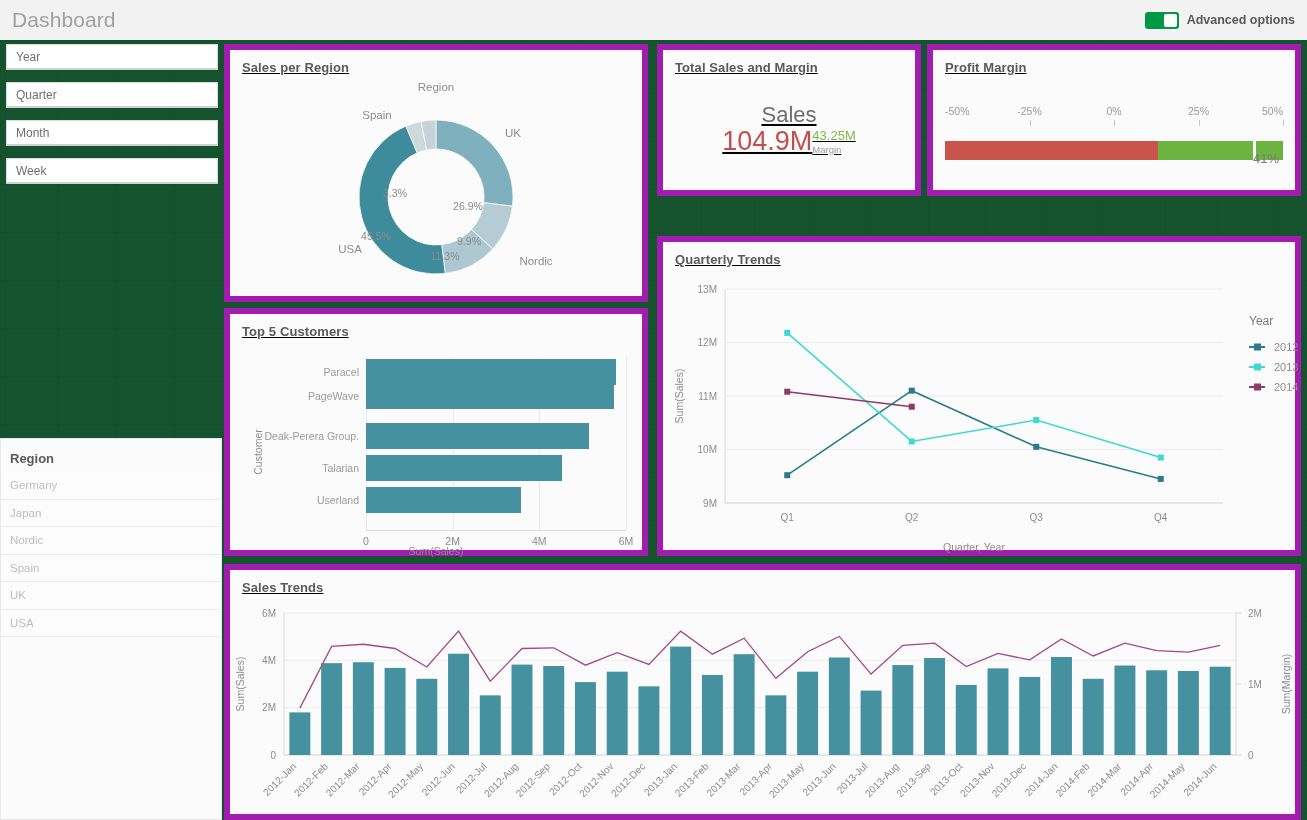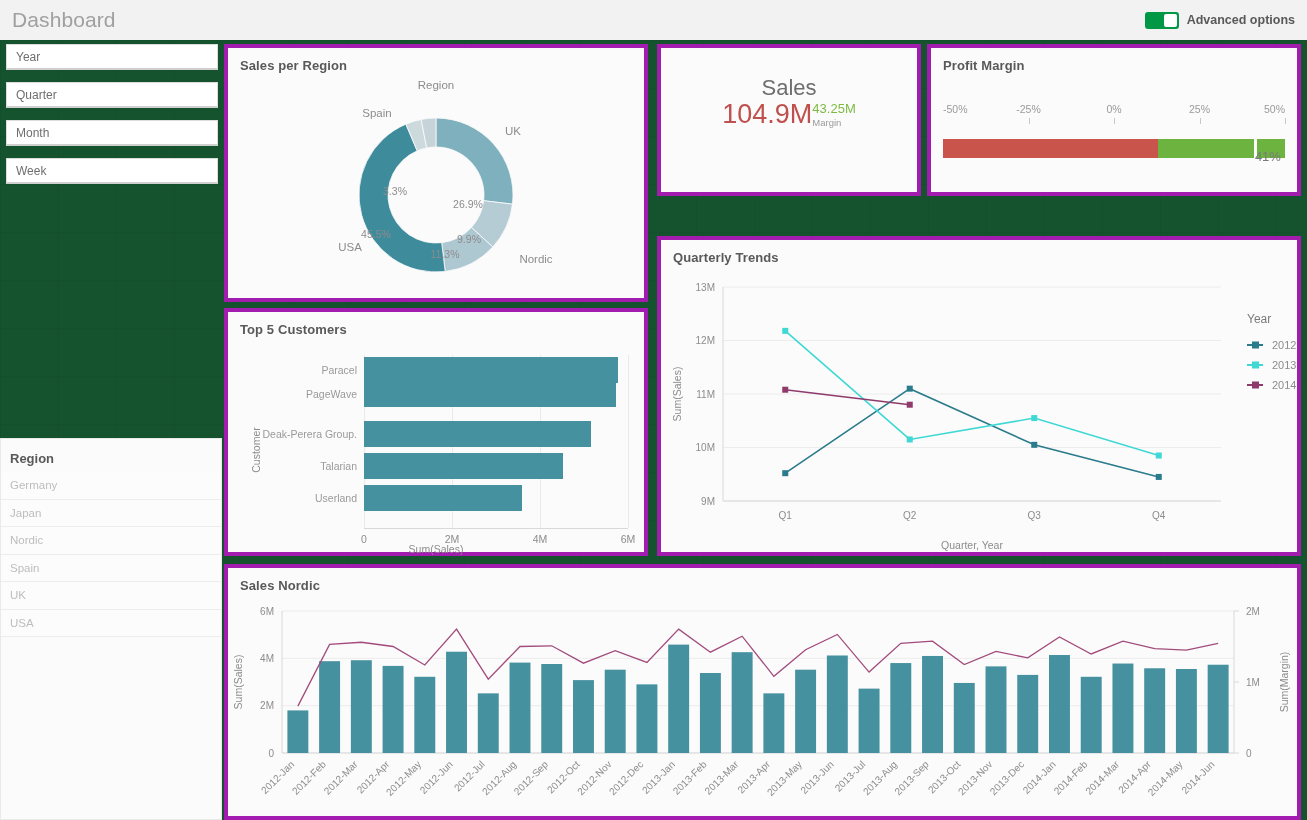--- a/index.html
+++ b/index.html
@@ -40,21 +40,22 @@
     position: absolute; left: 0; top: 40px; width: 1307px; height: 780px;
     background:
       repeating-linear-gradient(to right, rgba(0,0,0,.045) 0 1px, transparent 1px 58px),
       repeating-linear-gradient(to bottom, rgba(0,0,0,.045) 0 1px, transparent 1px 48px);
     pointer-events: none;
   }
 
   
   .panel {
     position: absolute; background: #fbfbfb;
-    border: 4px solid #a21caf;
+    border: 6px solid #a21caf;
+    text-decoration: underline;
   }
   .panel-title {
     font-size: 13px; font-weight: 700; color: #595959;
     padding: 10px 0 0 12px; letter-spacing: .1px;
   }
 
   
   .filterpane { position: absolute; left: 6px; top: 44px; width: 212px; }
   .filterbox {
     height: 26px; background: #fff; border: 1px solid #dcdcdc;
@@ -218,20 +219,21 @@
           <text x="124" y="122" class="dpct" text-anchor="middle">3.3%</text>
           <text x="197" y="135" class="dpct" text-anchor="middle">26.9%</text>
           <text x="198" y="170" class="dpct" text-anchor="middle">9.9%</text>
           <text x="174" y="185" class="dpct" text-anchor="middle">11.3%</text>
           <text x="105" y="165" class="dpct" text-anchor="middle">45.5%</text>
         </svg>
     </div>
   </div>
 
   <div class="panel p-kpi">
+    <div class="panel-title">Total Sales and Margin</div>
     <div class="kpi-body">
       <div class="kpi-sales-label">Sales</div>
       <div class="kpi-row">
         <div class="kpi-big">104.9M</div>
         <div class="kpi-side">
           <div class="kpi-margin-val">43.25M</div>
           <div class="kpi-margin-lbl">Margin</div>
         </div>
       </div>
     </div>
@@ -352,21 +354,21 @@
         <line x1="586" y1="100" x2="602" y2="100" stroke="#3fd8d4" stroke-width="2"></line>
         <rect x="591" y="96.5" width="7" height="7" fill="#3fd8d4"></rect>
         <text x="611" y="104" class="legend-txt" text-anchor="start">2013</text>
         <line x1="586" y1="120" x2="602" y2="120" stroke="#8e3a6b" stroke-width="2"></line>
         <rect x="591" y="116.5" width="7" height="7" fill="#8e3a6b"></rect>
         <text x="611" y="124" class="legend-txt" text-anchor="start">2014</text>
       </svg>
   </div>
 
   <div class="panel p-trend">
-    <div class="panel-title">Sales Nordic</div>
+    <div class="panel-title">Sales Trends</div>
     <svg id="trend-svg" width="1075" height="228">
         <line x1="54" y1="160" x2="1006" y2="160" class="gridline"></line>
         <text x="46" y="163.5" class="axis-txt" text-anchor="end">0</text>
         <line x1="54" y1="112.66666666666667" x2="1006" y2="112.66666666666667" class="gridline"></line>
         <text x="46" y="116.16666666666667" class="axis-txt" text-anchor="end">2M</text>
         <line x1="54" y1="65.33333333333334" x2="1006" y2="65.33333333333334" class="gridline"></line>
         <text x="46" y="68.83333333333334" class="axis-txt" text-anchor="end">4M</text>
         <line x1="54" y1="18" x2="1006" y2="18" class="gridline"></line>
         <text x="46" y="21.5" class="axis-txt" text-anchor="end">6M</text>
         <text x="1018" y="163.5" class="axis-txt" text-anchor="start">0</text>

